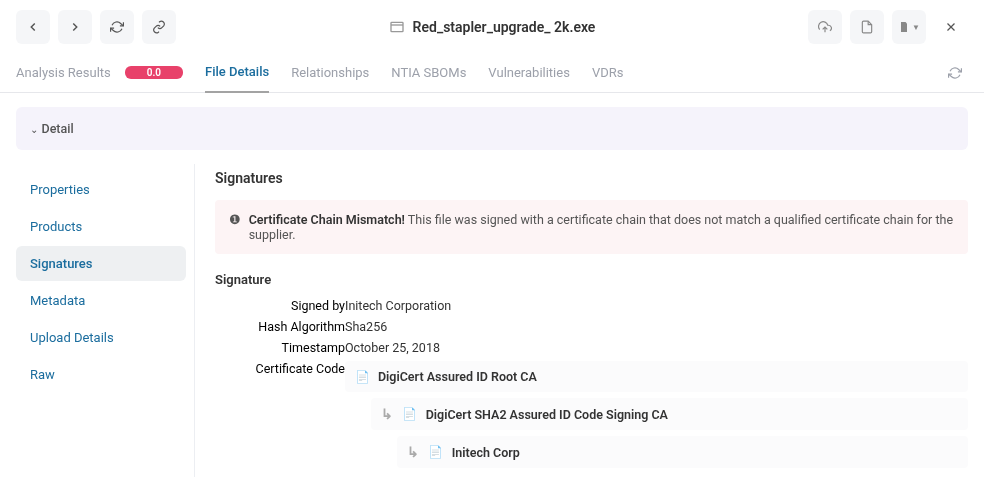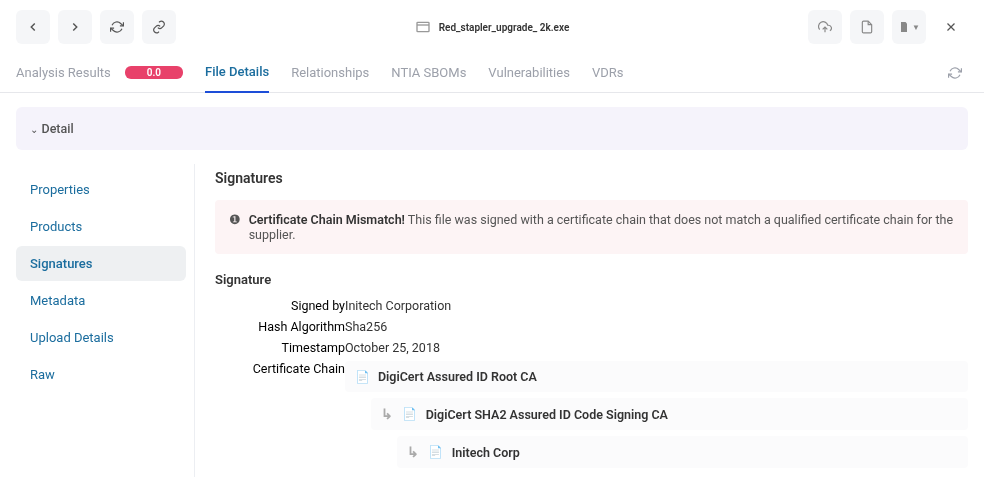--- a/index.html
+++ b/index.html
@@ -31,21 +31,21 @@
     font-size: 14px;
   }
   .title-wrap {
     flex: 1;
     text-align: center;
     display: flex;
     align-items: center;
     justify-content: center;
     gap: 8px;
     font-weight: 600;
-    font-size: 10px;
+    font-size: 14px;
     color: #333;
   }
   .right-actions { display: flex; gap: 8px; align-items: center; }
   .tabs {
     display: flex;
     align-items: center;
     gap: 22px;
     padding: 0 16px;
     border-bottom: 1px solid #e6e7eb;
     position: relative;
@@ -55,21 +55,21 @@
     font-size: 13px;
     color: #9ca0aa;
     cursor: pointer;
     display: flex;
     align-items: center;
     gap: 14px;
   }
   .tab.active {
     color: #1b6d9e;
     font-weight: 500;
-    border-bottom: 2px solid #1d4ed8;
+    border-bottom: 2px solid #a3a3a3;
     margin-bottom: -1px;
   }
   .badge {
     background: #e8416a;
     color: #fff;
     font-size: 10px;
     font-weight: 600;
     padding: 1px 22px;
     border-radius: 6px;
   }
@@ -301,21 +301,21 @@
     </div>
     <div class="kv-row">
       <div class="kv-label">Hash Algorithm</div>
       <div class="kv-value">Sha256</div>
     </div>
     <div class="kv-row">
       <div class="kv-label">Timestamp</div>
       <div class="kv-value">October 25, 2018</div>
     </div>
     <div class="kv-row">
-      <div class="kv-label">Certificate Chain</div>
+      <div class="kv-label">Certificate Code</div>
       <div class="cert-chain-wrap">
         <div class="cert-row">
           <span class="cert-icon">📄</span>
           <span>DigiCert Assured ID Root CA</span>
         </div>
         <div class="cert-row level1">
           <span class="arrow-indent">↳</span>
           <span class="cert-icon">📄</span>
           <span>DigiCert SHA2 Assured ID Code Signing CA</span>
         </div>

